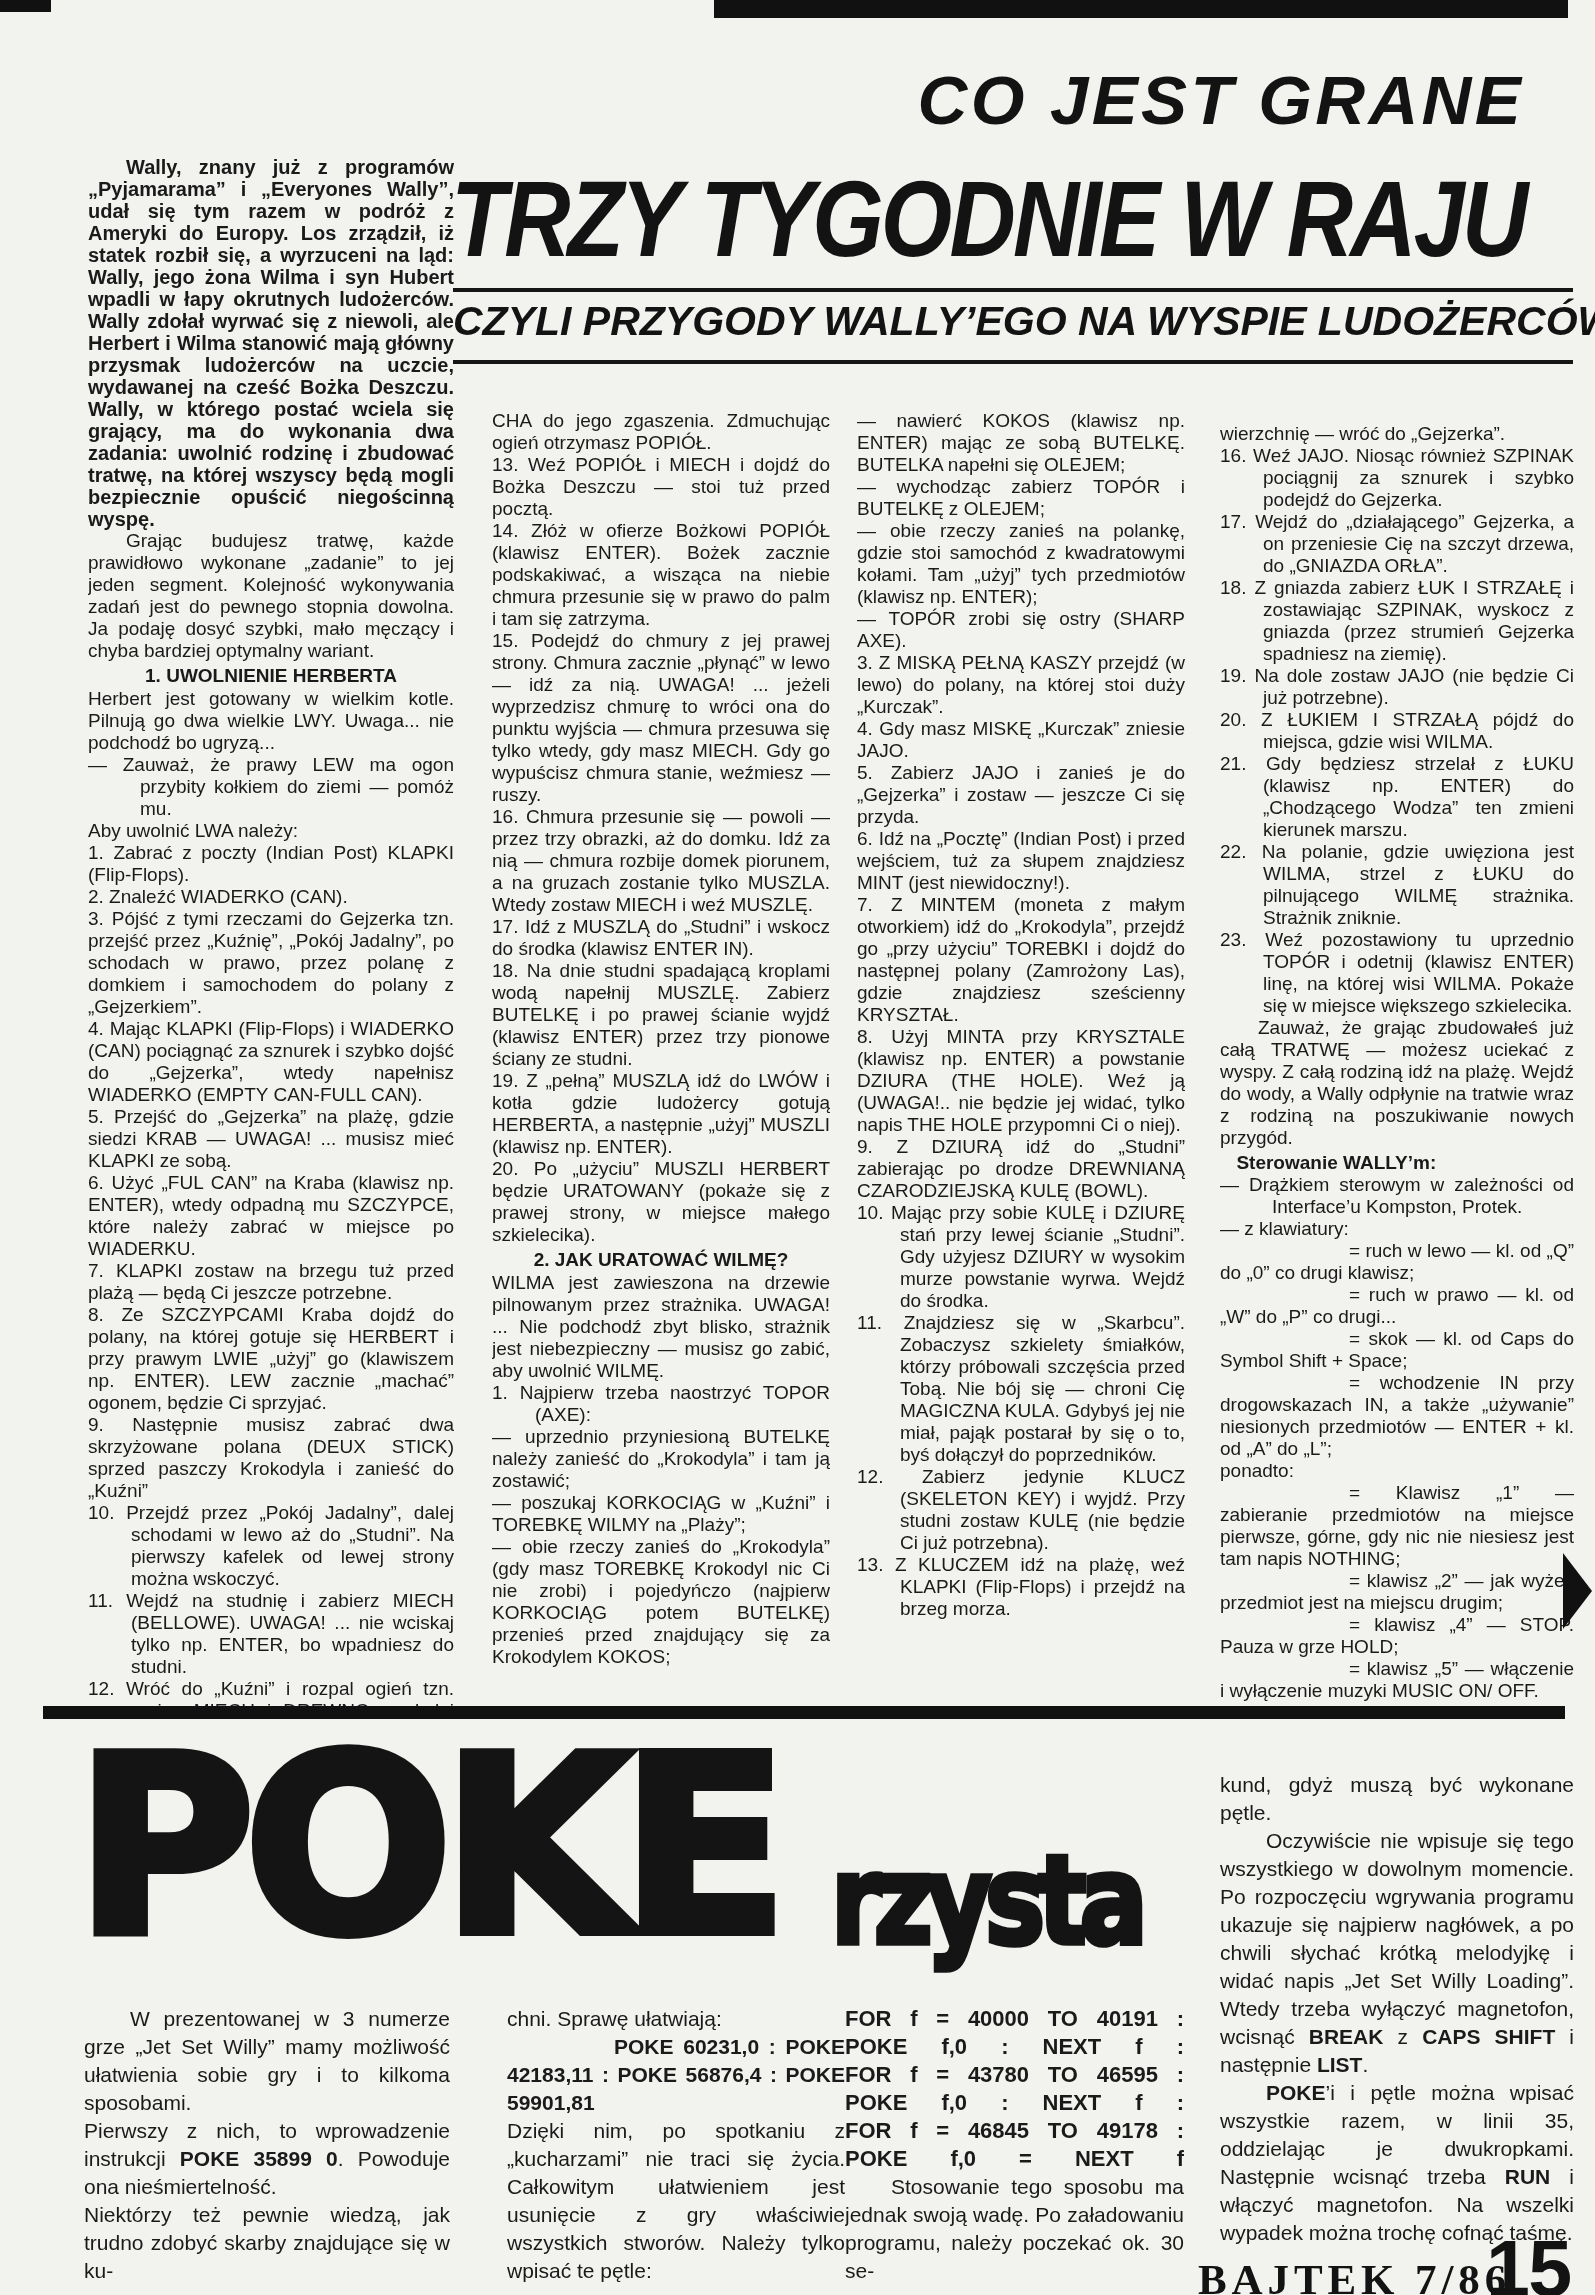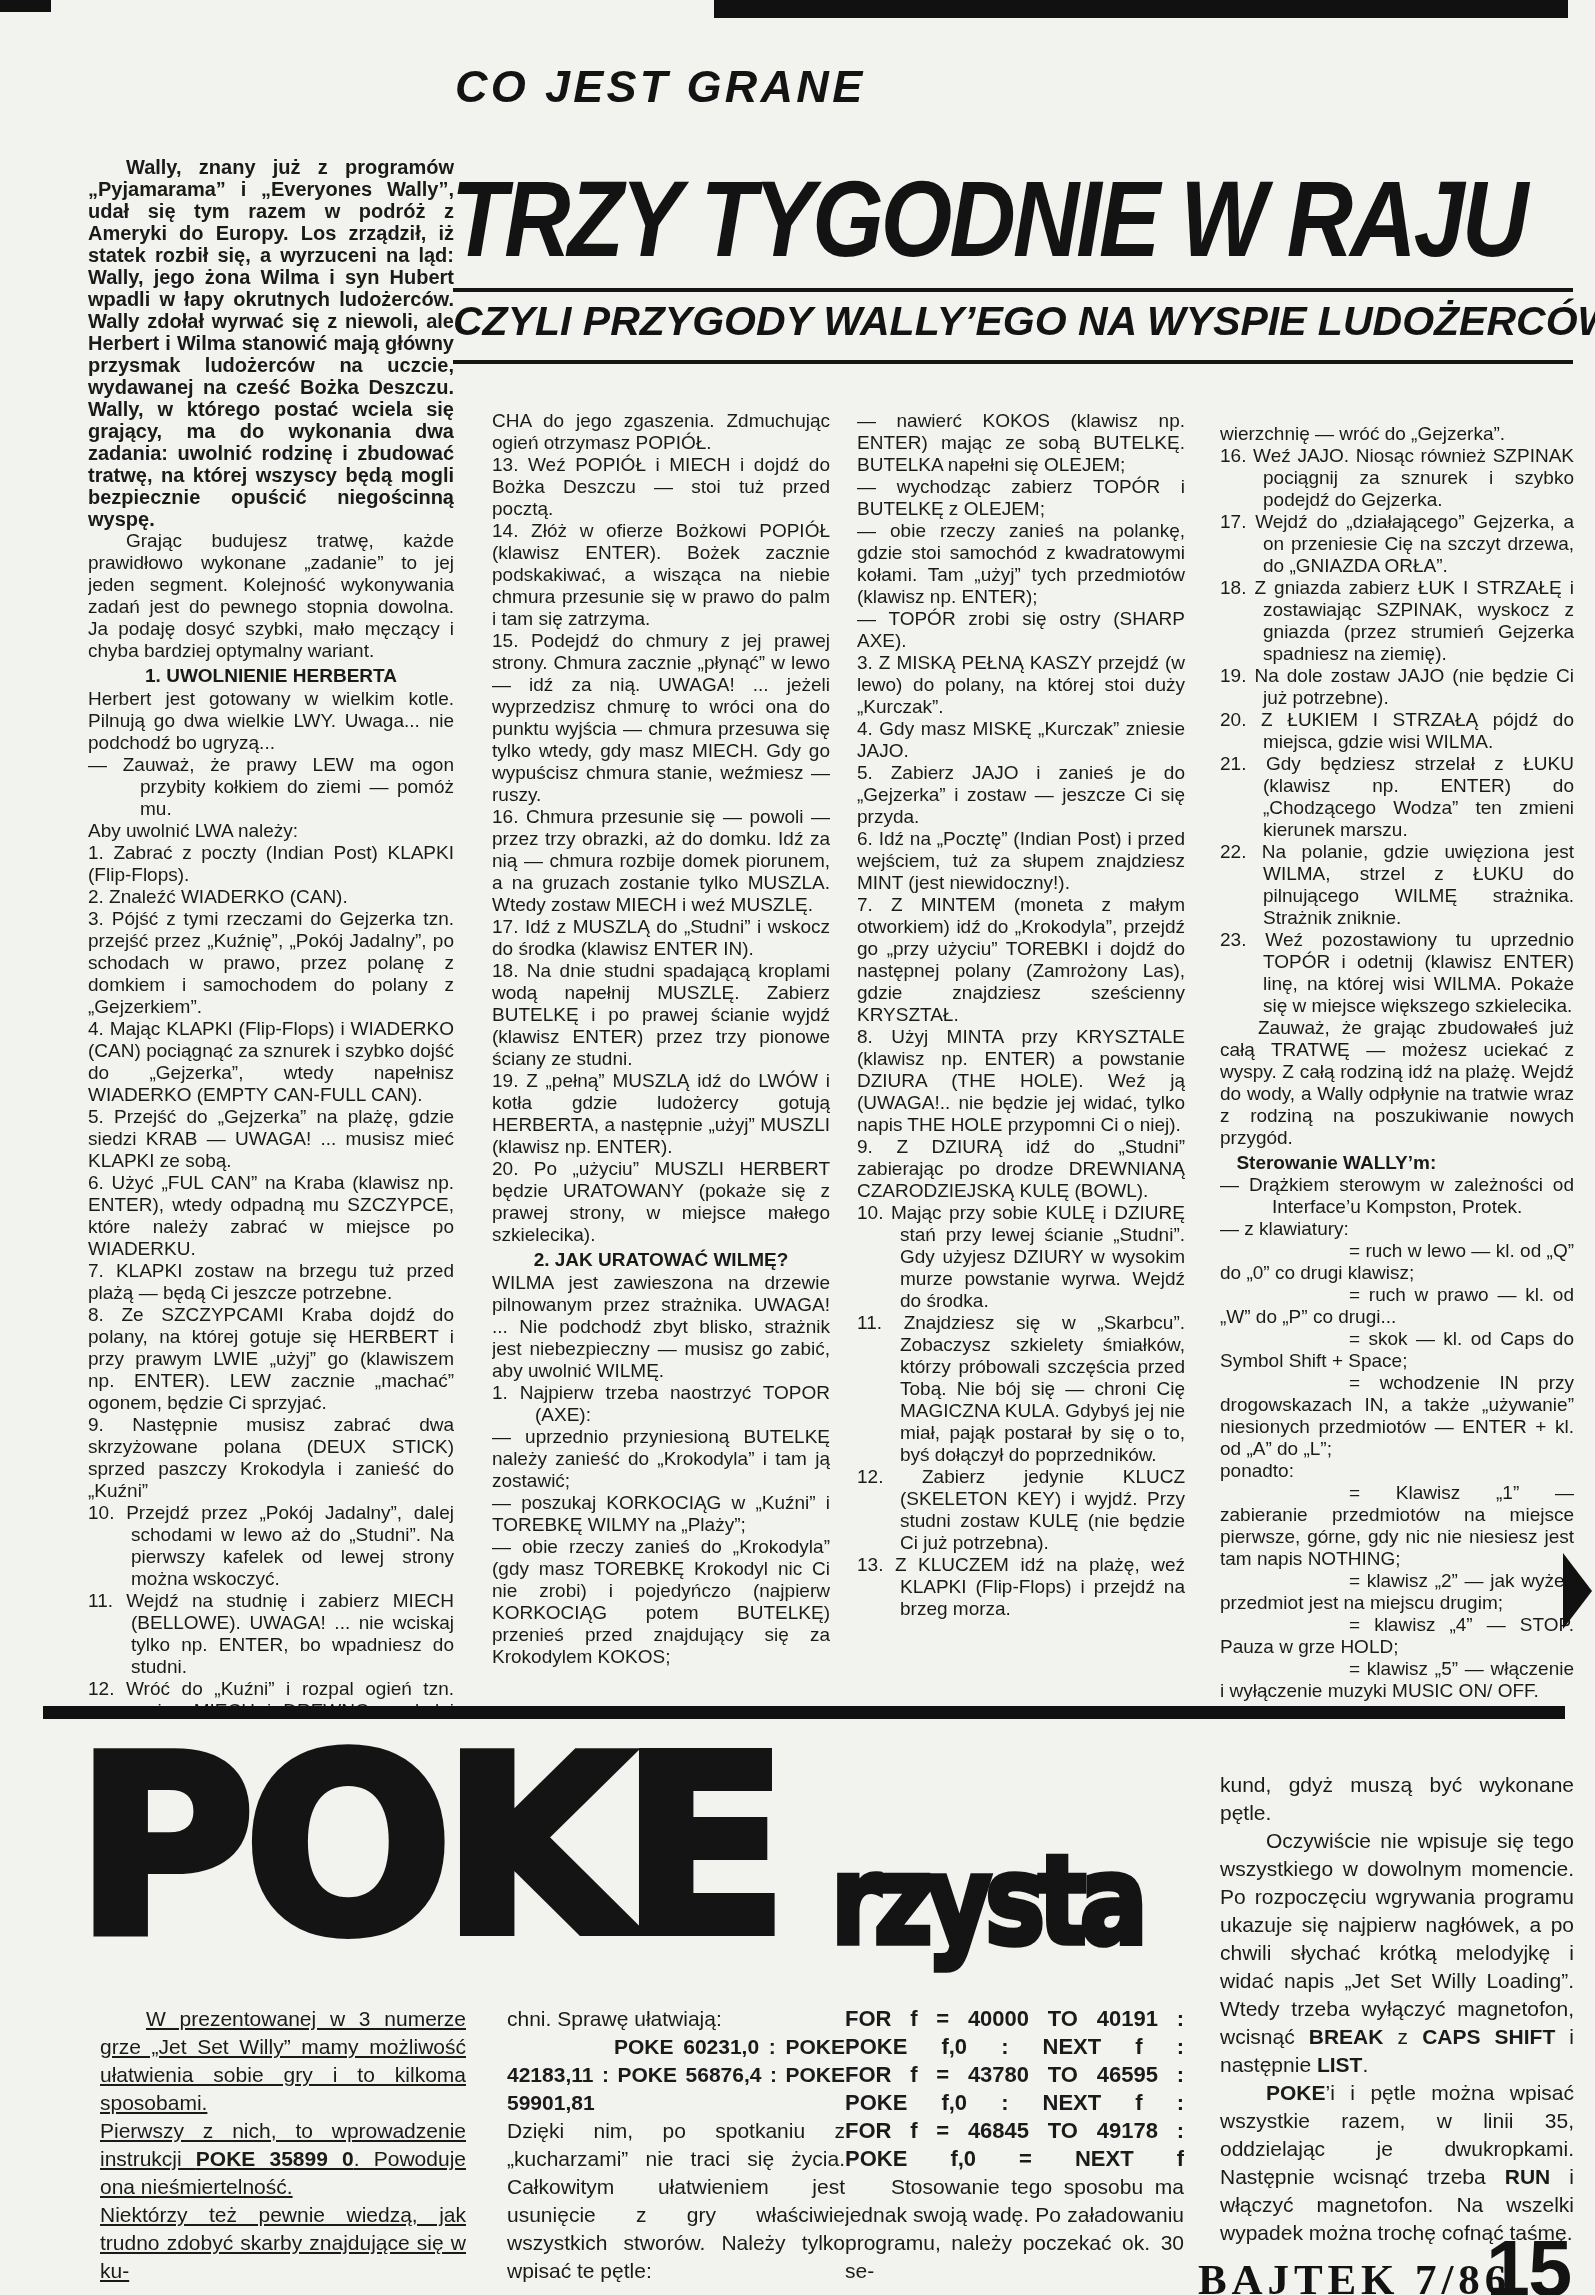--- a/index.html
+++ b/index.html
@@ -4,22 +4,22 @@
 <style>
   html,body{margin:0;padding:0;}
   body{width:1596px;height:2295px;background:#e8e8e6;font-family:"Liberation Sans","DejaVu Sans",sans-serif;}
   .page{position:relative;width:1596px;height:2295px;background:#f2f2ef;color:#1a1a1a;overflow:hidden;}
 
   
   .edge-mark{position:absolute;left:0;top:0;width:51px;height:11.5px;background:#111;}
   .top-bar{position:absolute;left:714px;top:0;width:854px;height:18px;background:#111;}
 
   
-  .kicker{position:absolute;left:455px;top:61px;width:1069px;
-    font-size:45px;font-weight:bold;font-style:italic;letter-spacing:3.3px;white-space:nowrap;color:#131313;}
+  .kicker{position:absolute;left:455px;top:61px;width:1069px;text-align:right;
+    font-size:69px;font-weight:bold;font-style:italic;letter-spacing:3.3px;white-space:nowrap;color:#131313;}
   .title{position:absolute;left:451px;top:156px;margin:0;font-size:108px;font-weight:bold;font-style:italic;
     letter-spacing:-3.3px;white-space:nowrap;transform:scaleX(0.85);transform-origin:left center;color:#131313;}
   .rule{position:absolute;left:453px;width:1120px;height:4.1px;background:#151515;}
   .rule-top{top:288px;}
   .rule-bottom{top:360px;}
   .subtitle{position:absolute;left:453px;top:298px;width:1120px;font-size:41px;font-weight:bold;font-style:italic;
     white-space:nowrap;color:#131313;}
 
   
   .col{position:absolute;text-align:justify;font-size:19px;line-height:22px;overflow:hidden;}
@@ -50,21 +50,21 @@
   
   .thick-rule{position:absolute;left:43px;top:1706px;width:1522px;height:13px;background:#111;}
   .logo-poke{position:absolute;left:75px;top:1724px;line-height:1;font-family:"DejaVu Sans",sans-serif;
     font-weight:bold;font-size:246px;letter-spacing:-11.5px;color:#141414;-webkit-text-stroke:8.2px #141414;}
   .logo-rzysta{position:absolute;left:831px;top:1839px;line-height:1;font-family:"DejaVu Sans",sans-serif;
     font-weight:bold;font-size:123px;letter-spacing:-8.2px;color:#141414;-webkit-text-stroke:5.7px #141414;
     transform:scaleX(0.82);transform-origin:left top;}
 
   .pcol{position:absolute;text-align:justify;font-size:21px;line-height:28px;overflow:hidden;}
   .pcol p{margin:0;}
-  .pcolA{left:100px;top:2005px;width:366px;height:290px;text-decoration:underline;}
+  .pcolA{left:84px;top:2005px;width:366px;height:290px;}
   .pcolB{left:492px;top:2005px;width:338px;height:290px;margin-left:15px;}
   .pcolC{left:845px;top:2005px;width:339px;height:290px;}
   .pcolD{left:1220px;top:1771px;width:354px;height:524px;}
   .pcol .p-bodyi{text-indent:46px;}
   .p-code{font-weight:bold;text-align:justify;text-align-last:justify;-moz-text-align-last:justify;font-size:22px;}
   .p-codep{font-weight:bold;text-indent:107px;font-size:21px;}
 
   
   .mag{position:absolute;left:1198px;top:2255px;font-family:"Liberation Serif","DejaVu Serif",serif;
     font-weight:bold;font-size:43px;letter-spacing:4.9px;white-space:nowrap;color:#131313;}

